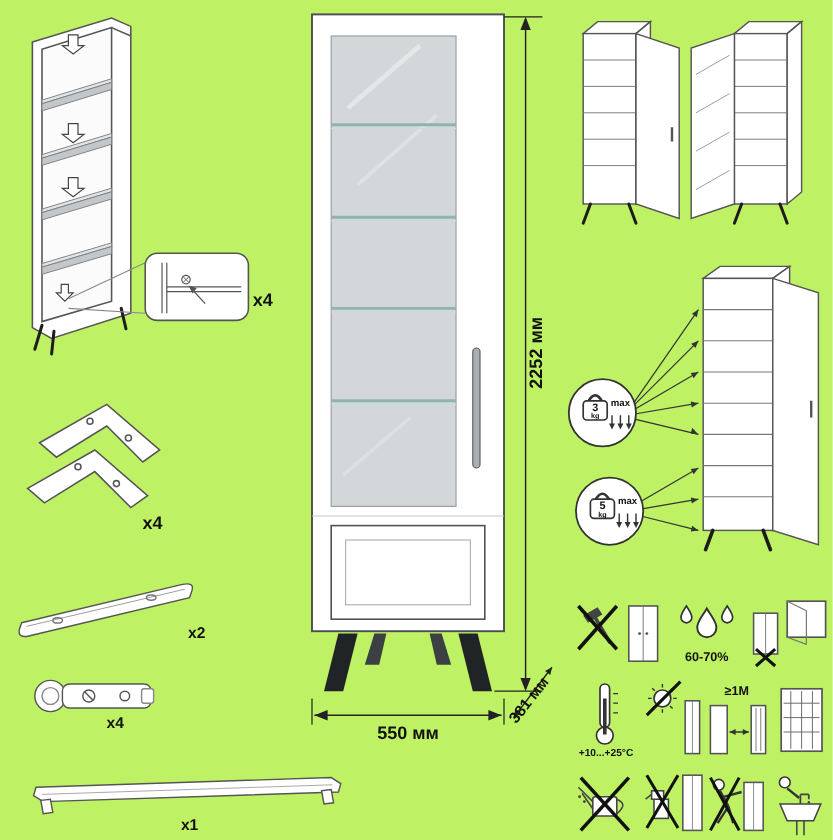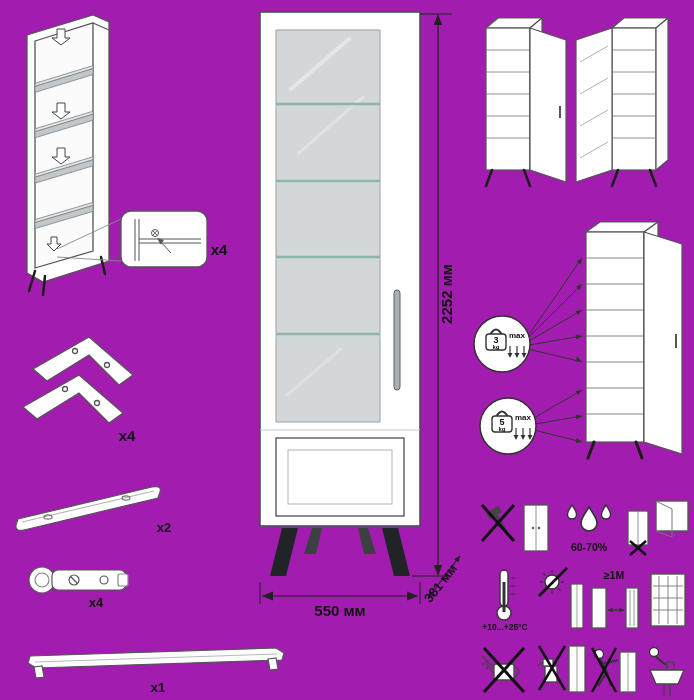--- a/index.html
+++ b/index.html
@@ -1,17 +1,17 @@
 <!DOCTYPE html>
 <html><head>
 <meta charset="utf-8">
 <style>
   * { margin:0; padding:0; box-sizing:border-box; }
   html,body { width:694px; height:700px; background:#fff; font-family:"Liberation Sans","DejaVu Sans",sans-serif; }
-  .canvas { position:relative; width:694px; height:700px; background:#a21caf; overflow:hidden; }
+  .canvas { position:relative; width:694px; height:700px; background:#bef264; overflow:hidden; }
   .region { position:absolute; }
   svg text { font-family:"Liberation Sans","DejaVu Sans",sans-serif; fill:#111; }
   .qty { font-size:15px; font-weight:bold; }
   .dim { font-size:15px; font-weight:bold; }
   .dim-small { font-size:13px; font-weight:bold; }
   .load-val { font-size:9px; font-weight:bold; }
   .load-unit { font-size:6px; font-weight:bold; }
   .load-max { font-size:8px; font-weight:bold; }
   .icon-label { font-size:10.5px; font-weight:bold; }
   .icon-label-sm { font-size:8.5px; font-weight:bold; }

